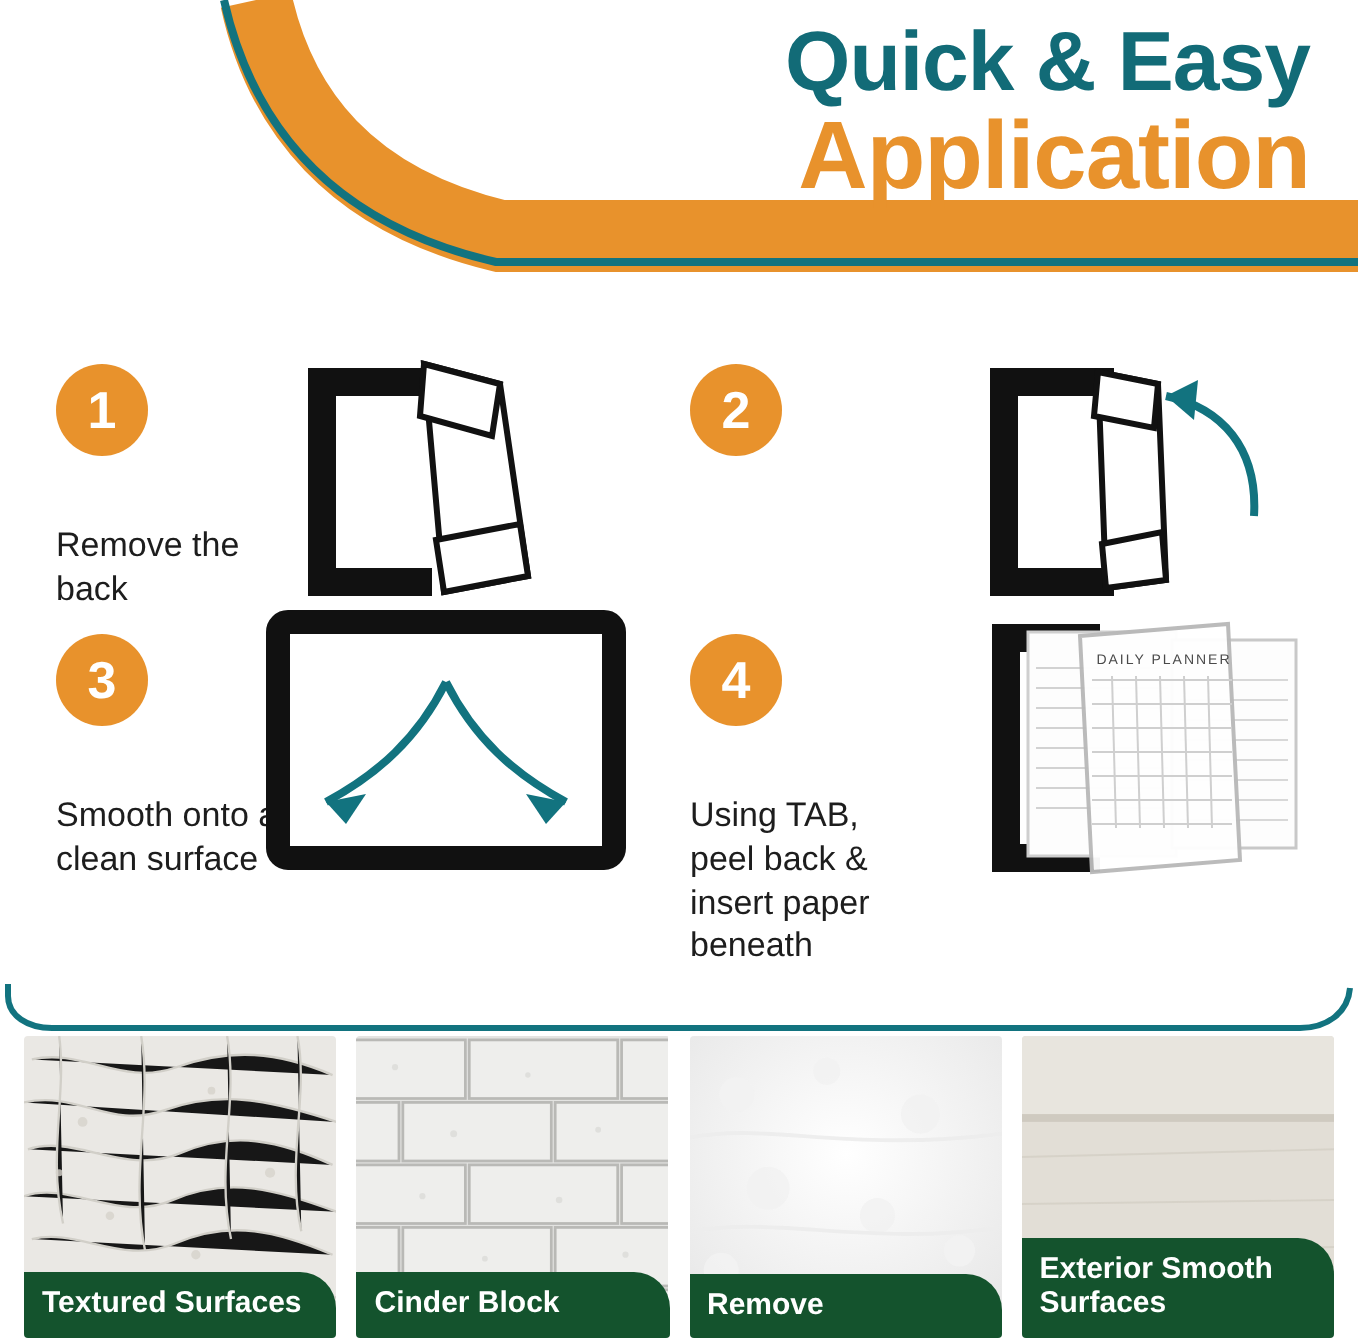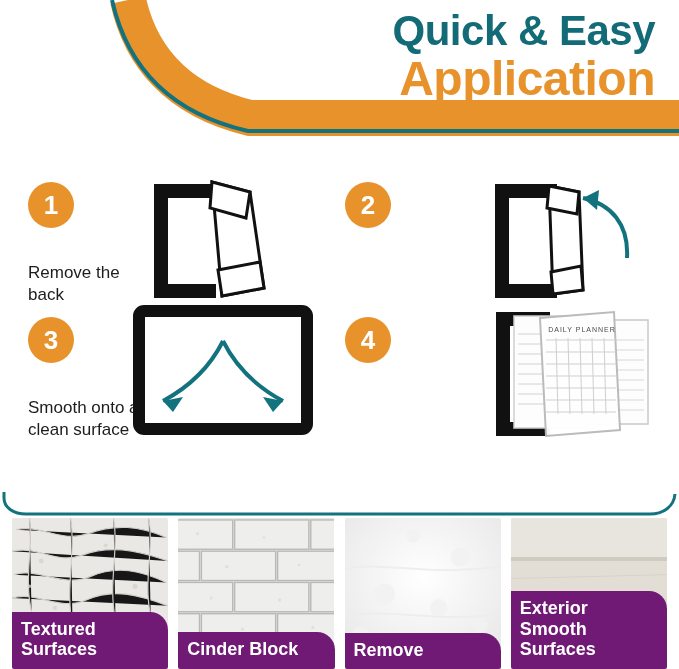--- a/index.html
+++ b/index.html
@@ -129,23 +129,23 @@
   }
   .surface-img {
     position: absolute;
     inset: 0;
   }
   .surface-label {
     position: absolute;
     left: 0;
     right: 0;
     bottom: 0;
-    background: #701a75;
+    background: #14532d;
     color: #ffffff;
-    font-size: 18px;
+    font-size: 15px;
     font-weight: bold;
     line-height: 1.15;
     padding: 7px 9px 8px 9px;
     box-sizing: border-box;
     border-top-right-radius: 18px;
   }
   .surface-label.two-line { padding-bottom: 9px; }
 </style>
 </head>
 <body>
@@ -194,20 +194,21 @@
   <svg class="step-art" id="art3" width="180" height="130" viewBox="0 0 180 130">
     <rect x="6" y="6" width="168" height="118" rx="5" fill="none" stroke="#111111" stroke-width="12"></rect>
     <path d="M90 36 C 76 64, 56 82, 30 96" stroke="#12737f" stroke-width="4" fill="none"></path>
     <path d="M30 96 L50 92 L40 107 Z" fill="#12737f"></path>
     <path d="M90 36 C 104 64, 124 82, 150 96" stroke="#12737f" stroke-width="4" fill="none"></path>
     <path d="M150 96 L130 92 L140 107 Z" fill="#12737f"></path>
   </svg>
 
   <div class="step step-col" id="step4">
     <div class="step-num">4</div>
+    <div class="step-text">Using TAB, peel back &amp; insert paper beneath</div>
   </div>
   <svg class="step-art" id="art4" width="170" height="130" viewBox="0 0 170 130">
     <path d="M6 2 H60 V16 H20 V112 H60 V126 H6 Z" fill="#111111"></path>
     <rect x="24" y="6" width="74" height="112" fill="#fdfdfd" stroke="#cfcfcf" stroke-width="1.5"></rect>
     <g stroke="#d2d2d2" stroke-width="1">
       <line x1="28" y1="24" x2="94" y2="24"></line>
       <line x1="28" y1="34" x2="94" y2="34"></line>
       <line x1="28" y1="44" x2="94" y2="44"></line>
       <line x1="28" y1="54" x2="94" y2="54"></line>
       <line x1="28" y1="64" x2="94" y2="64"></line>

